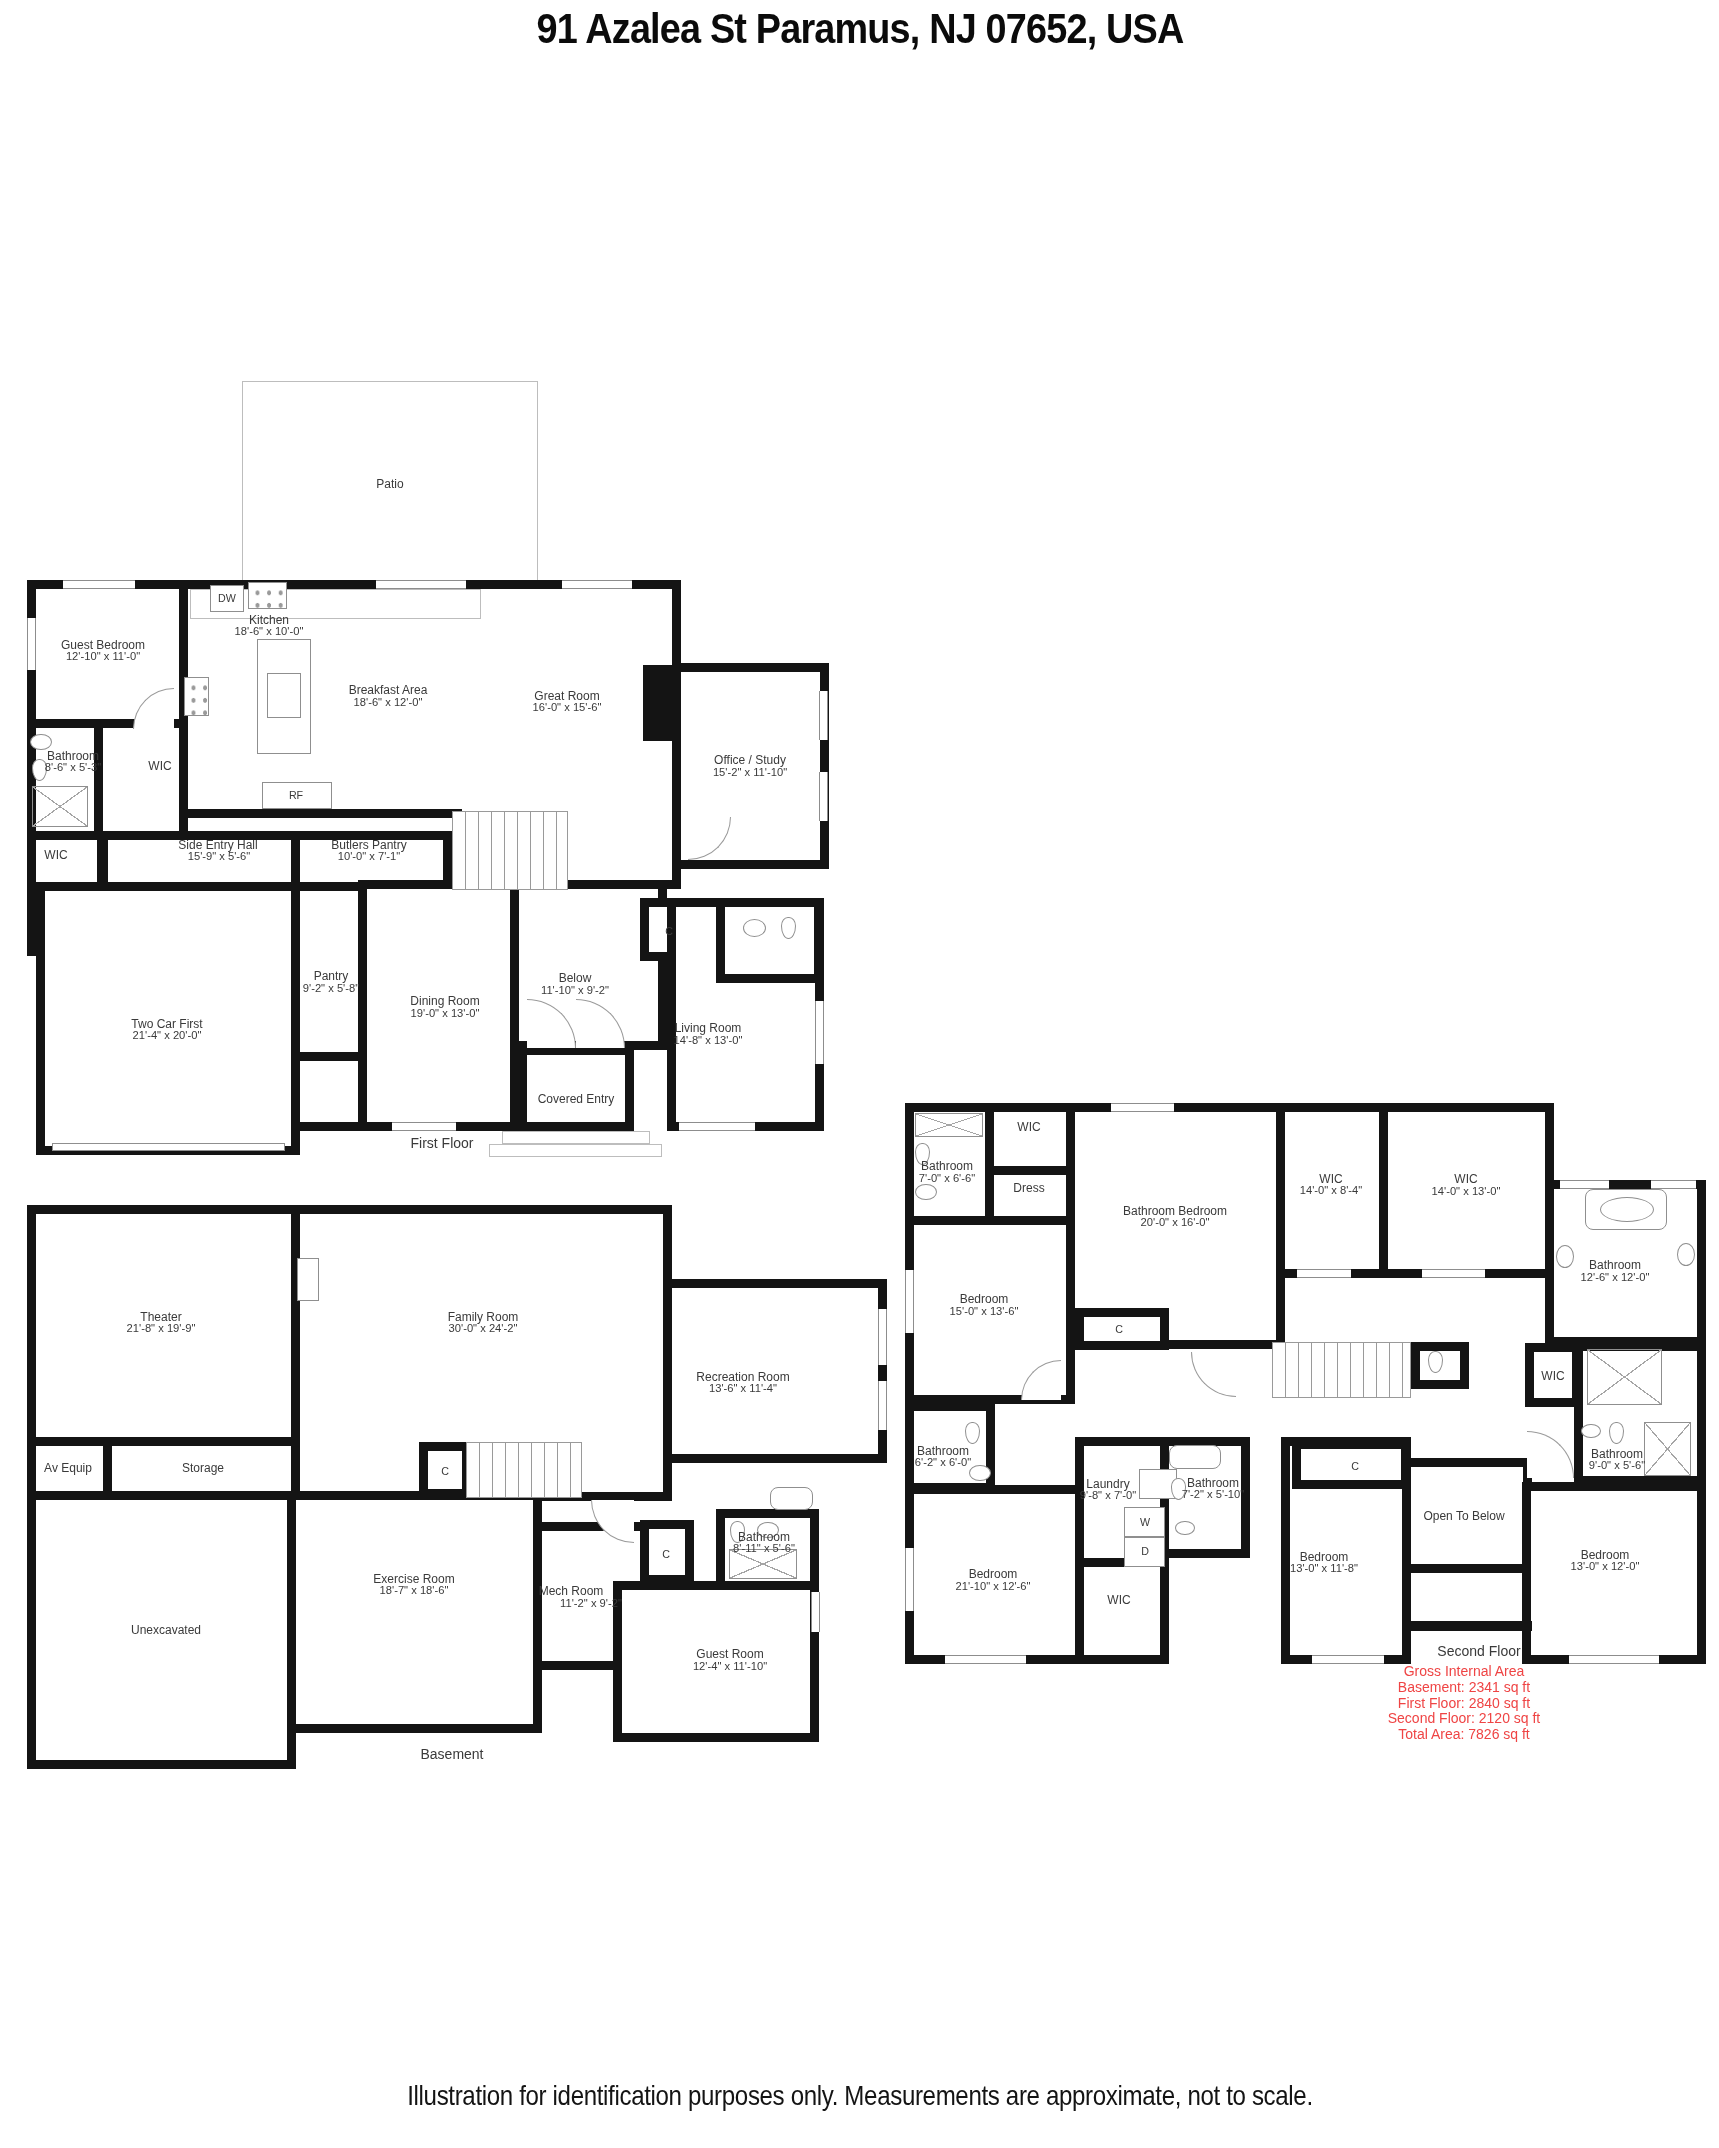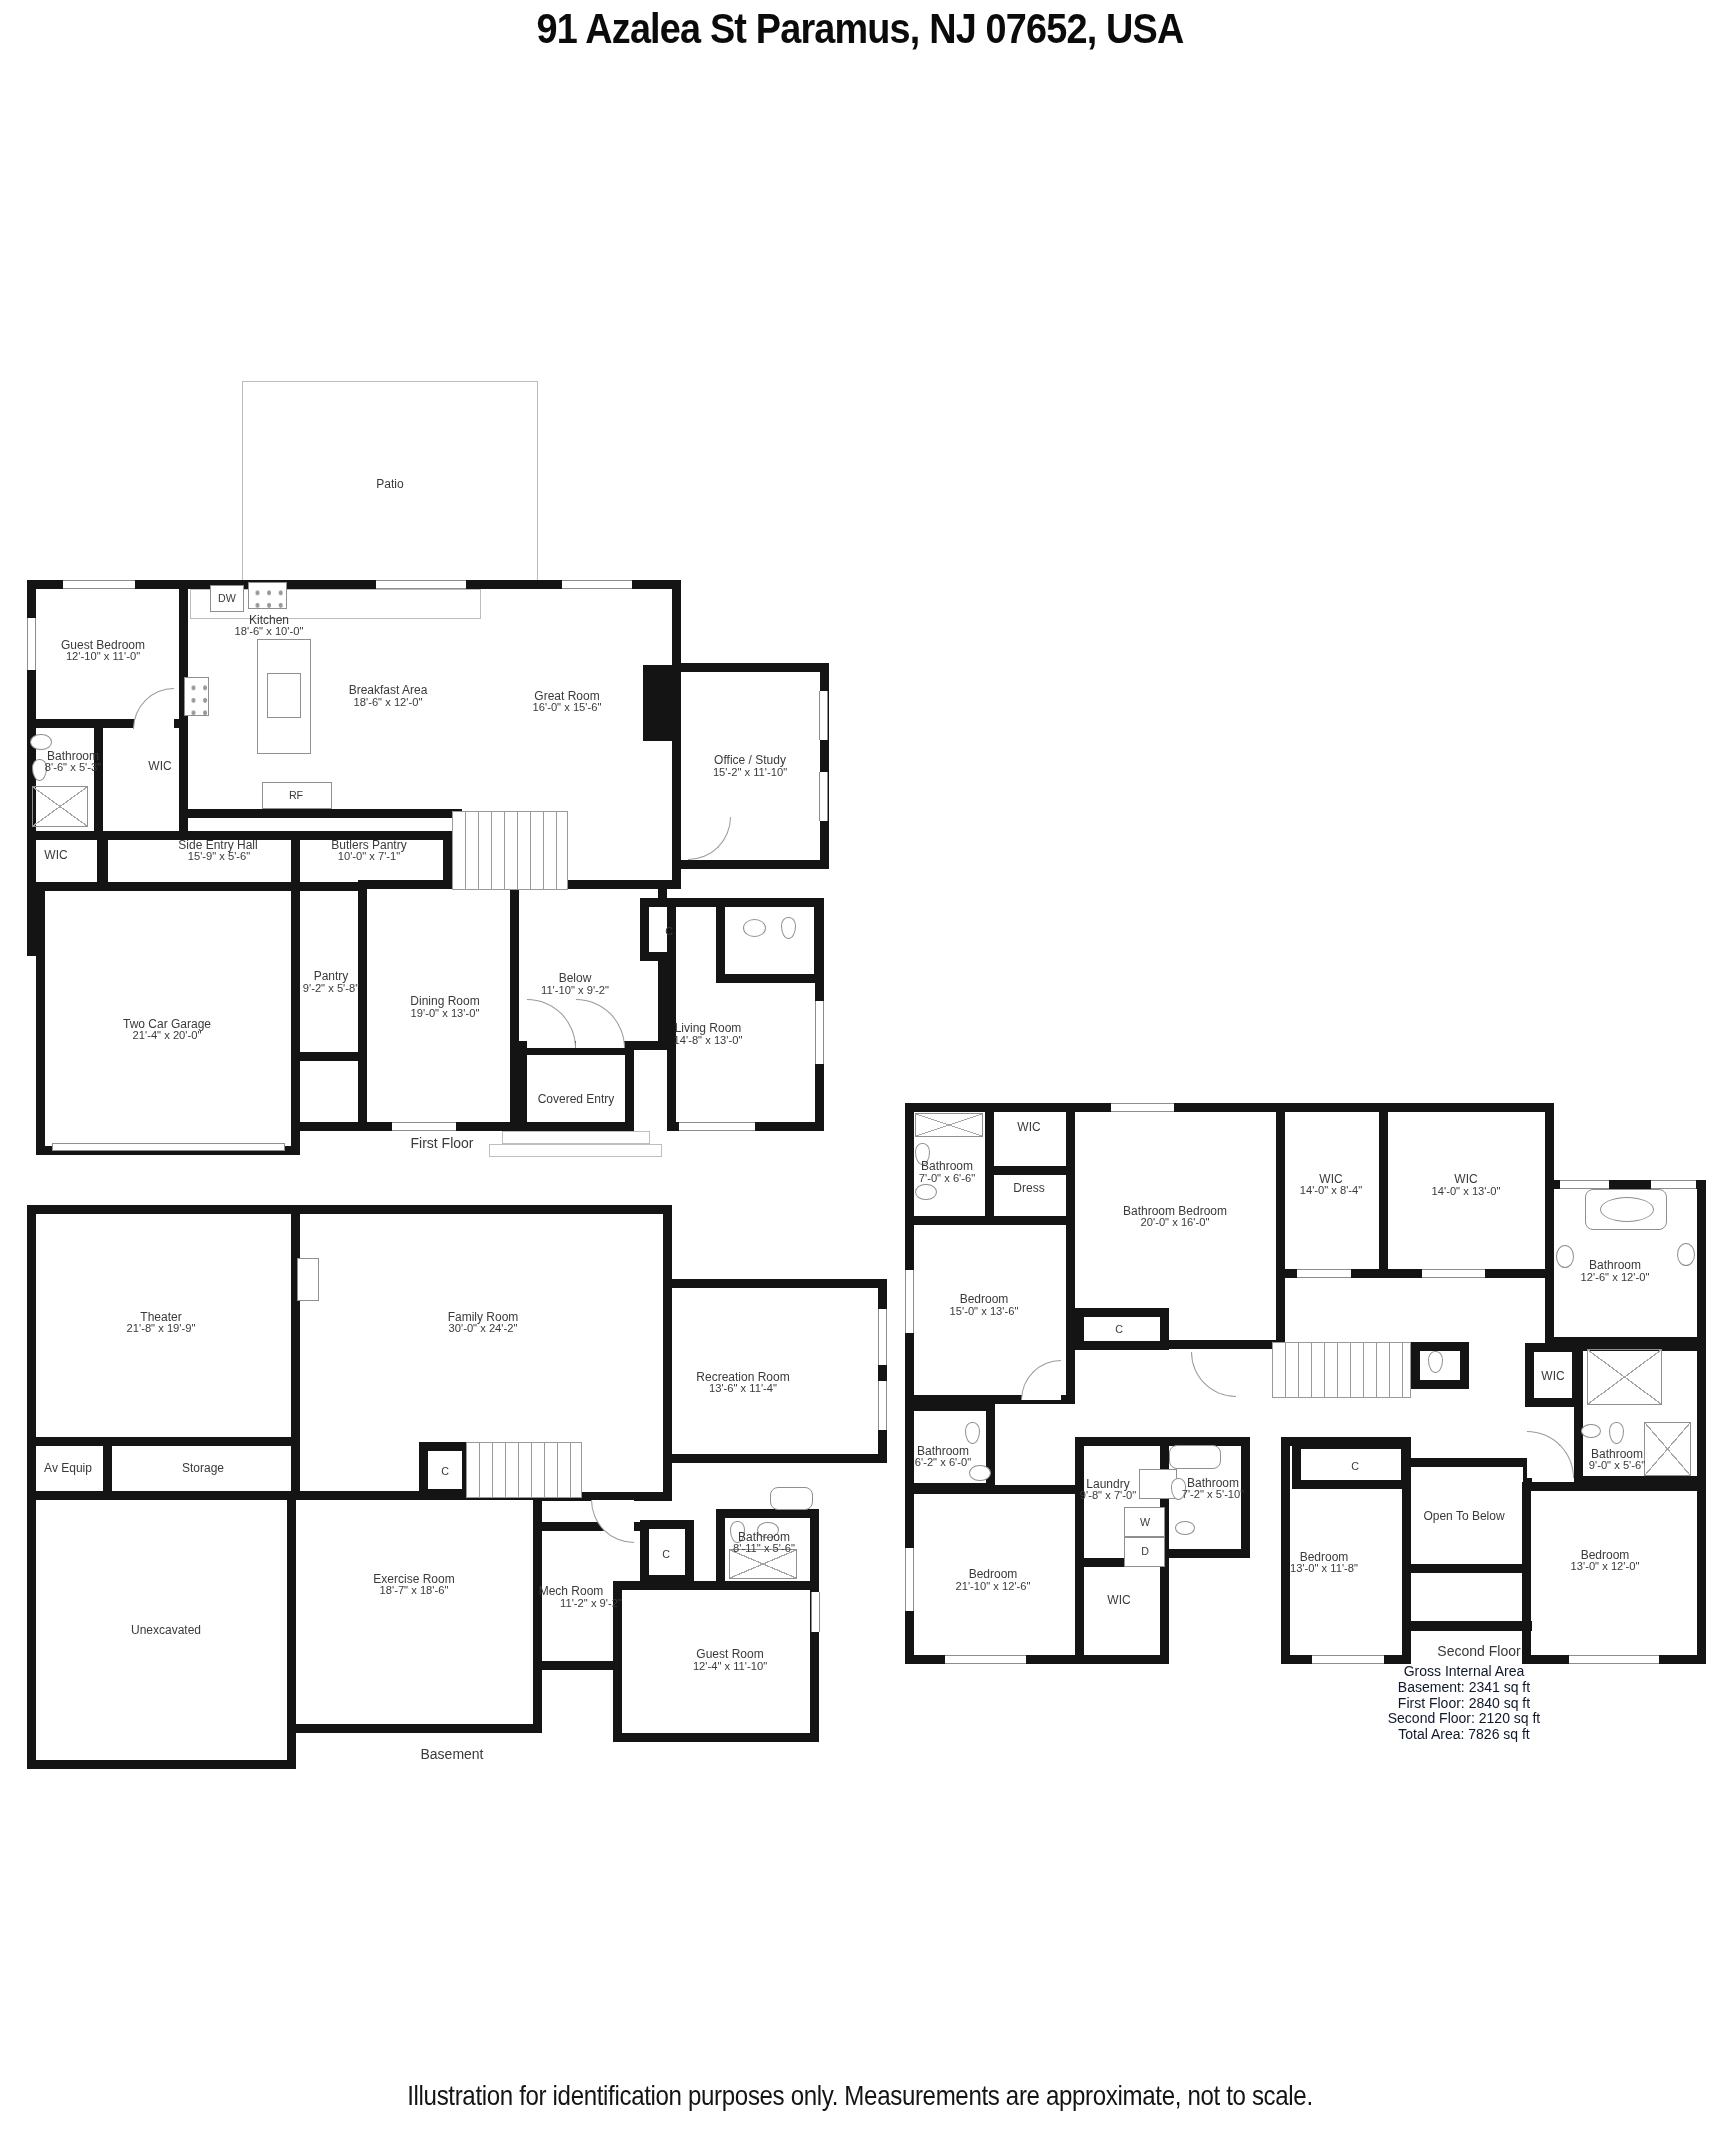--- a/index.html
+++ b/index.html
@@ -29,21 +29,21 @@
   .win-v{position:absolute;width:9px;background:#fff;border-left:1.3px solid #8d8d8d;
          border-right:1.3px solid #8d8d8d;box-sizing:border-box;z-index:5;}
   .arc{position:absolute;border-top:1.3px solid #9a9a9a;border-left:1.3px solid #9a9a9a;
        border-top-left-radius:100%;box-sizing:border-box;z-index:6;background:#fff;}
   .lbl{position:absolute;transform:translate(-50%,-50%);white-space:nowrap;text-align:center;
        font-size:12px;color:#3a3a3a;z-index:10;line-height:1;}
   .dims{font-size:11.2px;}
   .floor-lbl{font-size:14px;}
   .tag{font-size:10.7px;}
   .area{position:absolute;left:1464px;top:1664px;transform:translateX(-50%);text-align:center;
-        font-size:14px;color:#0f172a;line-height:15.8px;z-index:10;white-space:nowrap;}
+        font-size:14px;color:#ef4444;line-height:15.8px;z-index:10;white-space:nowrap;}
 </style>
 </head>
 <body>
 
 <div class="sheet">
 
   <div class="title">91 Azalea St Paramus, NJ 07652, USA</div>
 
   <div class="thinroom" style="left:242px;top:381px;width:296px;height:204px;"></div>
   <div class="room" style="left:27px;top:580px;width:161px;height:148px;"></div>
@@ -202,21 +202,21 @@
   <div class="lbl tag" style="left:296px;top:795px;">RF</div>
   <div class="lbl" style="left:331px;top:976px;">Pantry</div>
   <div class="lbl dims" style="left:331px;top:989px;">9'-2" x 5'-8"</div>
   <div class="lbl" style="left:445px;top:1001px;">Dining Room</div>
   <div class="lbl dims" style="left:445px;top:1014px;">19'-0" x 13'-0"</div>
   <div class="lbl" style="left:575px;top:978px;">Below</div>
   <div class="lbl dims" style="left:575px;top:991px;">11'-10" x 9'-2"</div>
   <div class="lbl tag" style="left:669px;top:931px;">C</div>
   <div class="lbl" style="left:708px;top:1028px;">Living Room</div>
   <div class="lbl dims" style="left:708px;top:1041px;">14'-8" x 13'-0"</div>
-  <div class="lbl" style="left:167px;top:1024px;">Two Car Garage</div>
+  <div class="lbl" style="left:167px;top:1024px;">Two Car First</div>
   <div class="lbl dims" style="left:167px;top:1036px;">21'-4" x 20'-0"</div>
   <div class="lbl" style="left:576px;top:1099px;">Covered Entry</div>
   <div class="lbl floor-lbl" style="left:442px;top:1143px;">First Floor</div>
 
   <div class="lbl" style="left:161px;top:1317px;">Theater</div>
   <div class="lbl dims" style="left:161px;top:1329px;">21'-8" x 19'-9"</div>
   <div class="lbl" style="left:68px;top:1468px;">Av Equip</div>
   <div class="lbl" style="left:203px;top:1468px;">Storage</div>
   <div class="lbl tag" style="left:445px;top:1471px;">C</div>
   <div class="lbl" style="left:483px;top:1317px;">Family Room</div>

